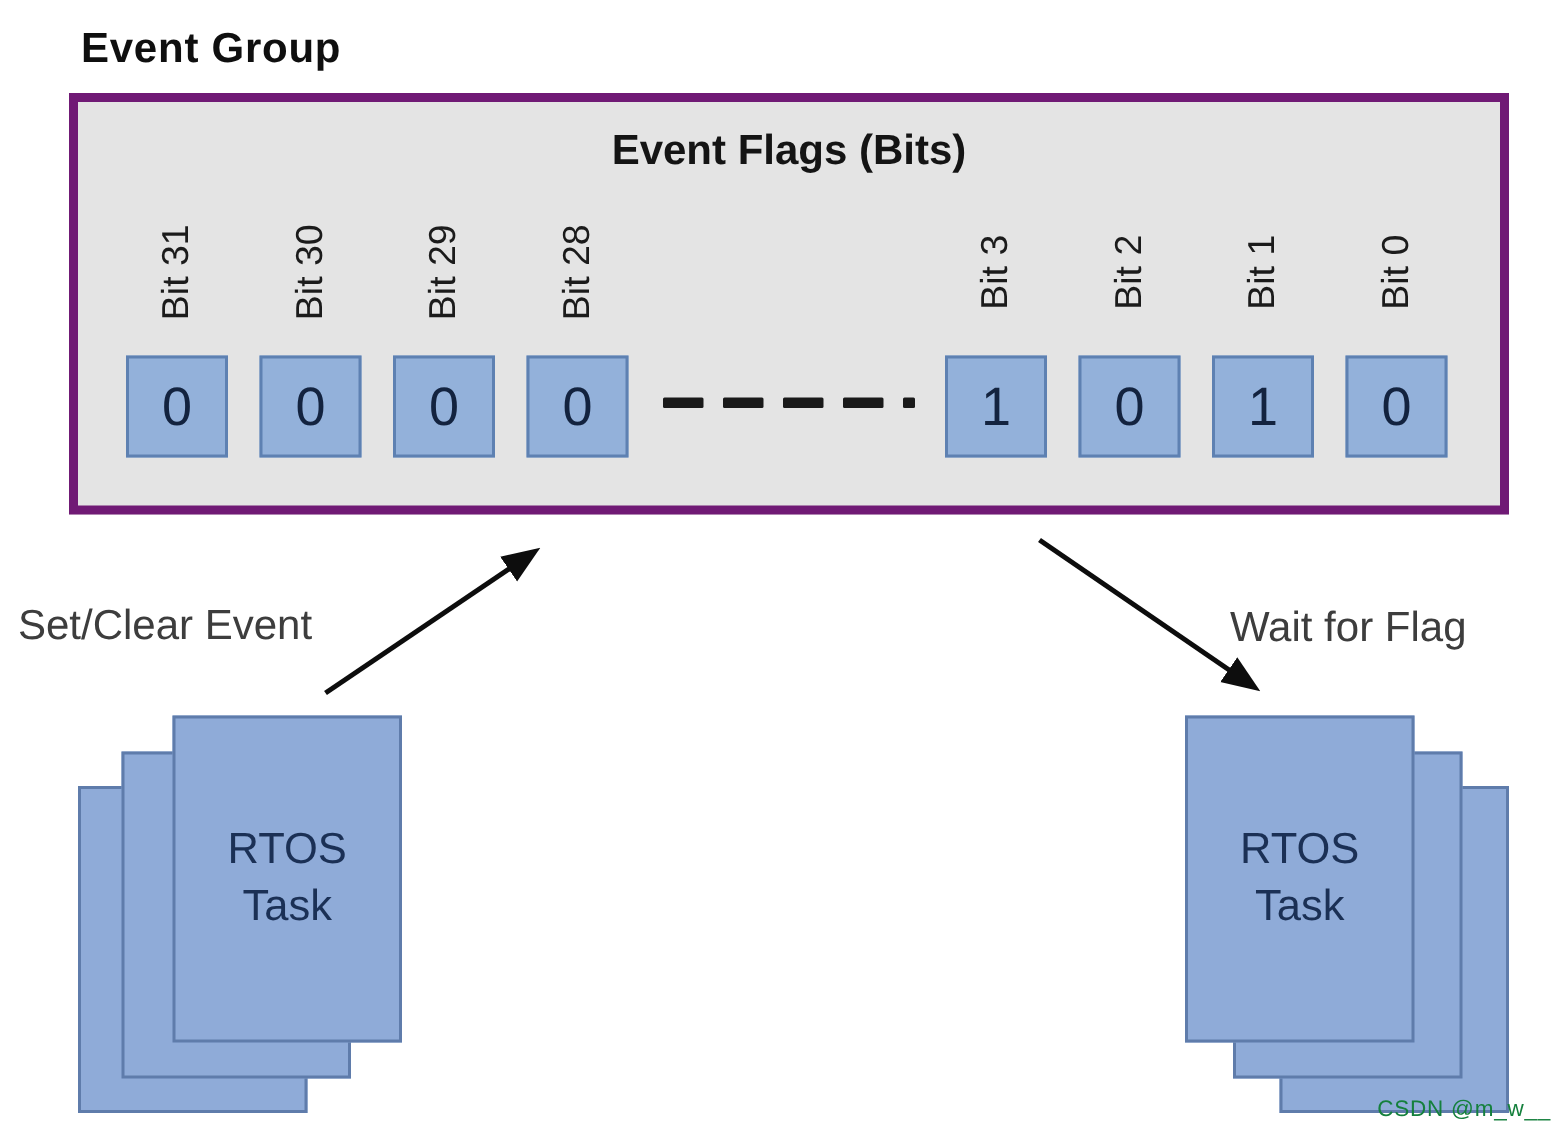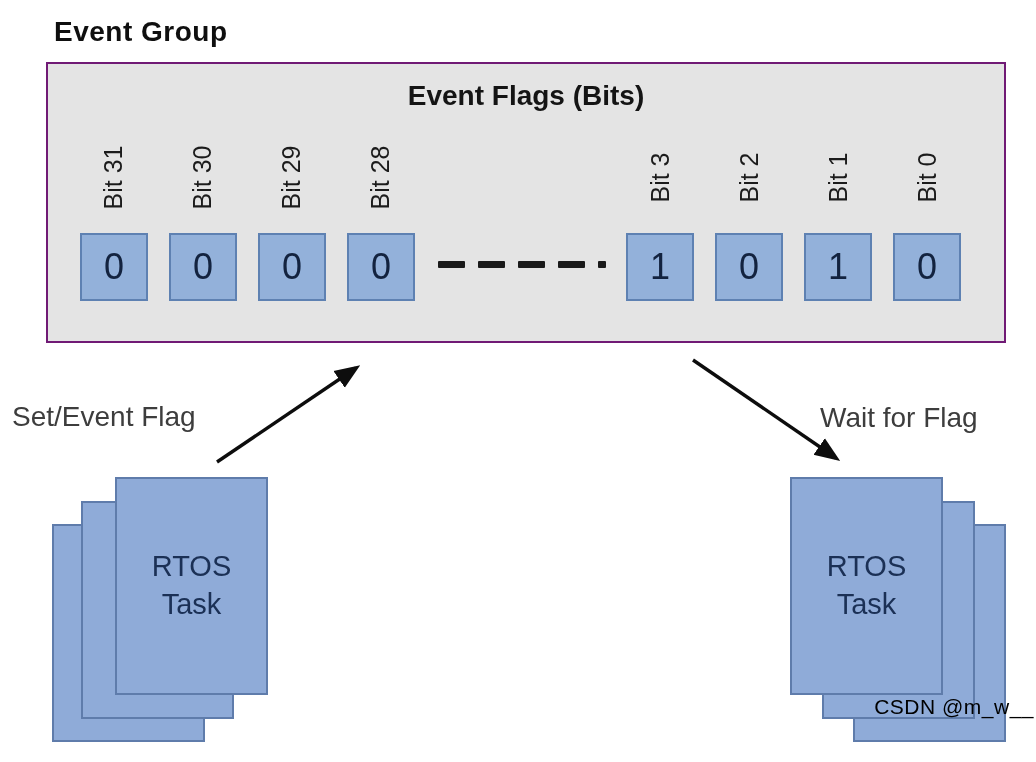--- a/index.html
+++ b/index.html
@@ -12,21 +12,21 @@
   }
   .page-title {
     position:absolute; left:54px; top:16px;
     font-size:28px; font-weight:bold; color:#0f0f0f;
     letter-spacing:0.5px;
   }
   .group-box {
     position:absolute; left:46px; top:62px;
     width:960px; height:281px;
     background:#e4e4e4;
-    border:2px solid #701a75;
+    border:6px solid #701a75;
     box-sizing:border-box;
   }
   .flags-title {
     position:absolute; left:0; right:0; top:16px;
     text-align:center;
     font-size:28px; font-weight:bold; color:#141414;
   }
   .bitcol { position:absolute; top:0; width:68px; height:100%; }
   .bitlabel {
     position:absolute; top:62px; left:0;
@@ -85,22 +85,22 @@
   .task-card .task-text {
     font-size:29px; line-height:1.31; color:#1b3055;
   }
   .stack-left  .back  { left:0;    top:47px; }
   .stack-left  .mid   { left:29px; top:24px; }
   .stack-left  .front { left:63px; top:0;    }
   .stack-right .back  { left:63px; top:47px; }
   .stack-right .mid   { left:32px; top:24px; }
   .stack-right .front { left:0;    top:0;    }
   .watermark {
-    position:absolute; right:2px; top:695px;
-    font-size:21px; color:#000000;
+    position:absolute; right:2px; top:731px;
+    font-size:15px; color:#15803d;
     letter-spacing:0.5px;
     z-index:5;
   }
 </style>
 </head>
 <body>
 
 <div class="page-title">Event Group</div>
 
 <div class="group-box">
@@ -184,21 +184,21 @@
 <svg class="arrow-overlay" width="1036" height="762" viewBox="0 0 1036 762">
   <defs>
     <marker id="ah" markerWidth="7.5" markerHeight="6.5" refX="6" refY="3.25" orient="auto">
       <polygon points="0 0.3, 7.5 3.25, 0 6.2" fill="#0d0d0d"></polygon>
     </marker>
   </defs>
   <line x1="217" y1="462" x2="356" y2="368" stroke="#0d0d0d" stroke-width="3.4" marker-end="url(#ah)"></line>
   <line x1="693" y1="360" x2="836" y2="458" stroke="#0d0d0d" stroke-width="3.4" marker-end="url(#ah)"></line>
 </svg>
 
-<div class="flow-label label-set">Set/Event Flag</div>
+<div class="flow-label label-set">Set/Clear Event</div>
 <div class="flow-label label-wait">Wait for Flag</div>
 
 <div class="task-stack stack-left">
   <div class="task-card back"></div>
   <div class="task-card mid"></div>
   <div class="task-card front">
     <div class="task-text">
       <div>RTOS</div>
       <div>Task</div>
     </div>

